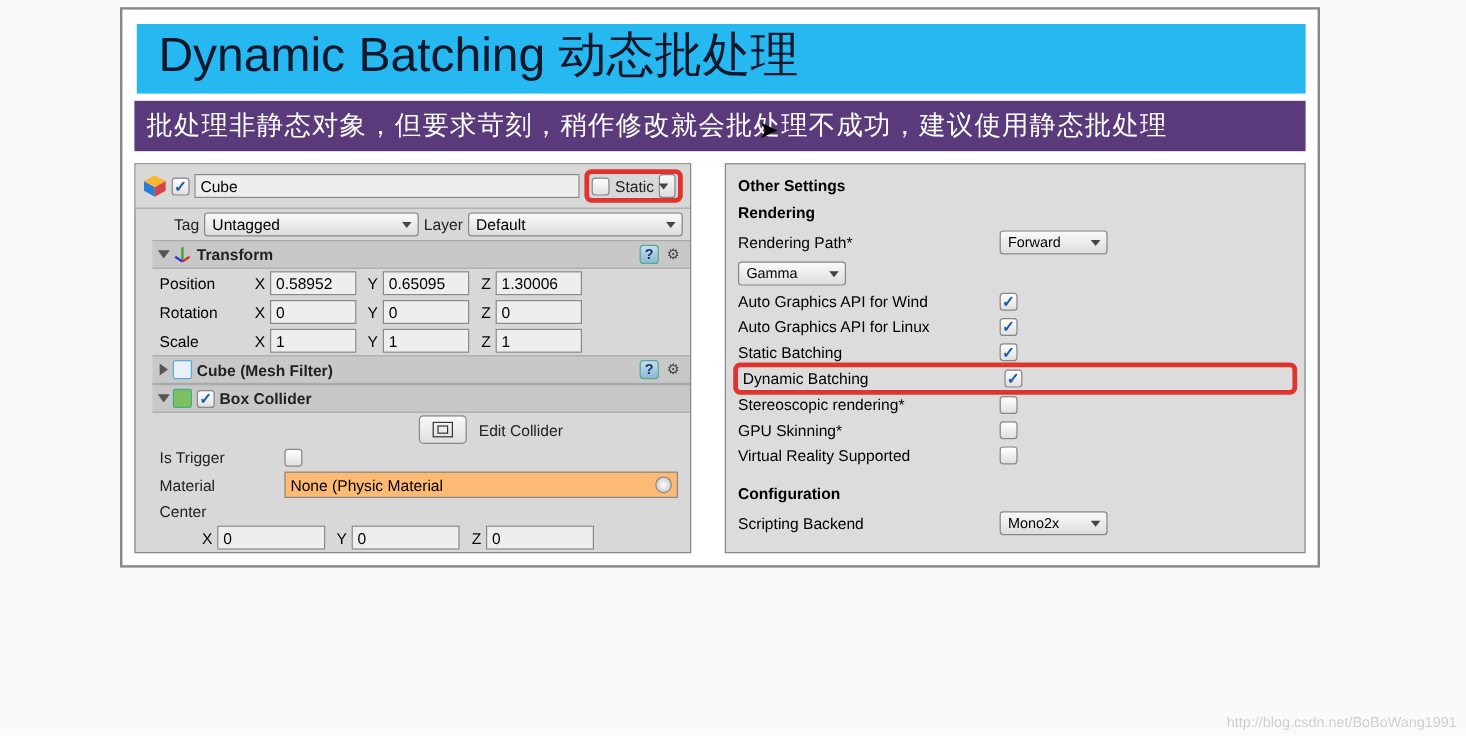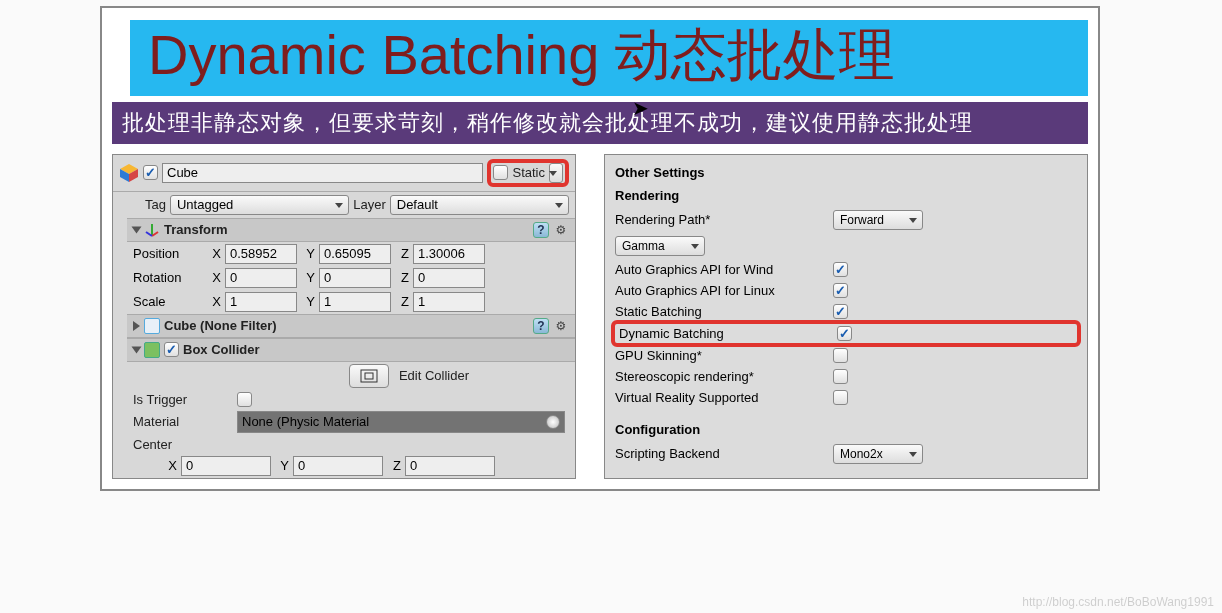--- a/index.html
+++ b/index.html
@@ -15,25 +15,25 @@
   .outer {
     position: absolute;
     top: 6px; left: 100px;
     width: 1000px;
     border: 2px solid #888;
     background: #fff;
     padding: 0 0 10px 0;
   }
   .title-banner {
     background: #26b8f0;
-    color: #7f1d1d;
-    font-size: 56px;
+    color: #0f172a;
+    font-size: 40px;
     font-weight: 300;
     padding: 4px 18px 10px 18px;
-    margin: 12px 10px 6px 28px;
+    margin: 12px 10px 6px 12px;
     line-height: 1.1;
     font-family: "Helvetica Neue", Arial, sans-serif;
   }
   .sub-banner {
     background: #5a3a7a;
     color: #ffffff;
     font-size: 22px;
     padding: 6px 10px;
     margin: 0 10px 10px 10px;
     letter-spacing: 1px;
@@ -132,21 +132,21 @@
     display: inline-flex;
     align-items: center;
     gap: 4px;
     cursor: pointer;
   }
   .mesh-icon { width:16px; height:16px; background:#e8f0f8; border:1px solid #5ad; border-radius:2px; }
   .box-icon { width:16px; height:16px; background:#7cc060; border:1px solid #4a8; border-radius:2px; }
   .obj-dot { width:14px; height:14px; border:1px solid #888; border-radius:50%; background:radial-gradient(#fff,#bbb); cursor:pointer; }
   .watermark { position:absolute; right:8px; bottom:4px; color:rgba(0,0,0,0.18); font-size:12px; }
   .cursor-img { position:absolute; left:632px; top:96px; font-size:20px; color:#000; pointer-events:none; }
-  .material-field { flex:1; display:flex; align-items:center; border:1px solid #888; background:#737373; height:22px; padding:0 4px; gap:6px; }
+  .material-field { flex:1; display:flex; align-items:center; border:1px solid #888; background:#fdba74; height:22px; padding:0 4px; gap:6px; }
 </style>
 </head>
 <body>
 
 <div class="outer">
   <div class="title-banner">Dynamic Batching 动态批处理</div>
   <div class="sub-banner">批处理非静态对象，但要求苛刻，稍作修改就会批处理不成功，建议使用静态批处理</div>
 
   <div class="panels">
 
@@ -213,21 +213,21 @@
         <input class="text-input xyz-input" value="1" style="">
         <span class="xyz-label">Y</span>
         <input class="text-input xyz-input" value="1" style="">
         <span class="xyz-label">Z</span>
         <input class="text-input xyz-input" value="1" style="">
       </div>
 
       <div class="row section-header">
         <span class="foldout"></span>
         <span class="mesh-icon"></span>
-        <span class="label bold">Cube (None Filter)</span>
+        <span class="label bold">Cube (Mesh Filter)</span>
         <span class="spacer"></span>
         <span class="help-icon">?</span>
         <span class="gear-icon">⚙</span>
       </div>
 
       <div class="row section-header">
         <span class="foldout open"></span>
         <span class="box-icon"></span>
         <span class="checkbox checked"></span>
         <span class="label bold">Box Collider</span>
@@ -287,25 +287,25 @@
       </div>
       <div class="rp-row">
         <span class="rp-label">Static Batching</span>
         <span class="checkbox checked"></span>
       </div>
       <div class="rp-row rp-red">
         <span class="rp-label">Dynamic Batching</span>
         <span class="checkbox checked"></span>
       </div>
       <div class="rp-row">
+        <span class="rp-label">Stereoscopic rendering*</span>
+        <span class="checkbox"></span>
+      </div>
+      <div class="rp-row">
         <span class="rp-label">GPU Skinning*</span>
-        <span class="checkbox"></span>
-      </div>
-      <div class="rp-row">
-        <span class="rp-label">Stereoscopic rendering*</span>
         <span class="checkbox"></span>
       </div>
       <div class="rp-row">
         <span class="rp-label">Virtual Reality Supported</span>
         <span class="checkbox"></span>
       </div>
       <div class="rp-heading" style="margin-top:10px">Configuration</div>
       <div class="rp-row">
         <span class="rp-label">Scripting Backend</span>
         <span class="dropdown rp-dd">Mono2x</span>

